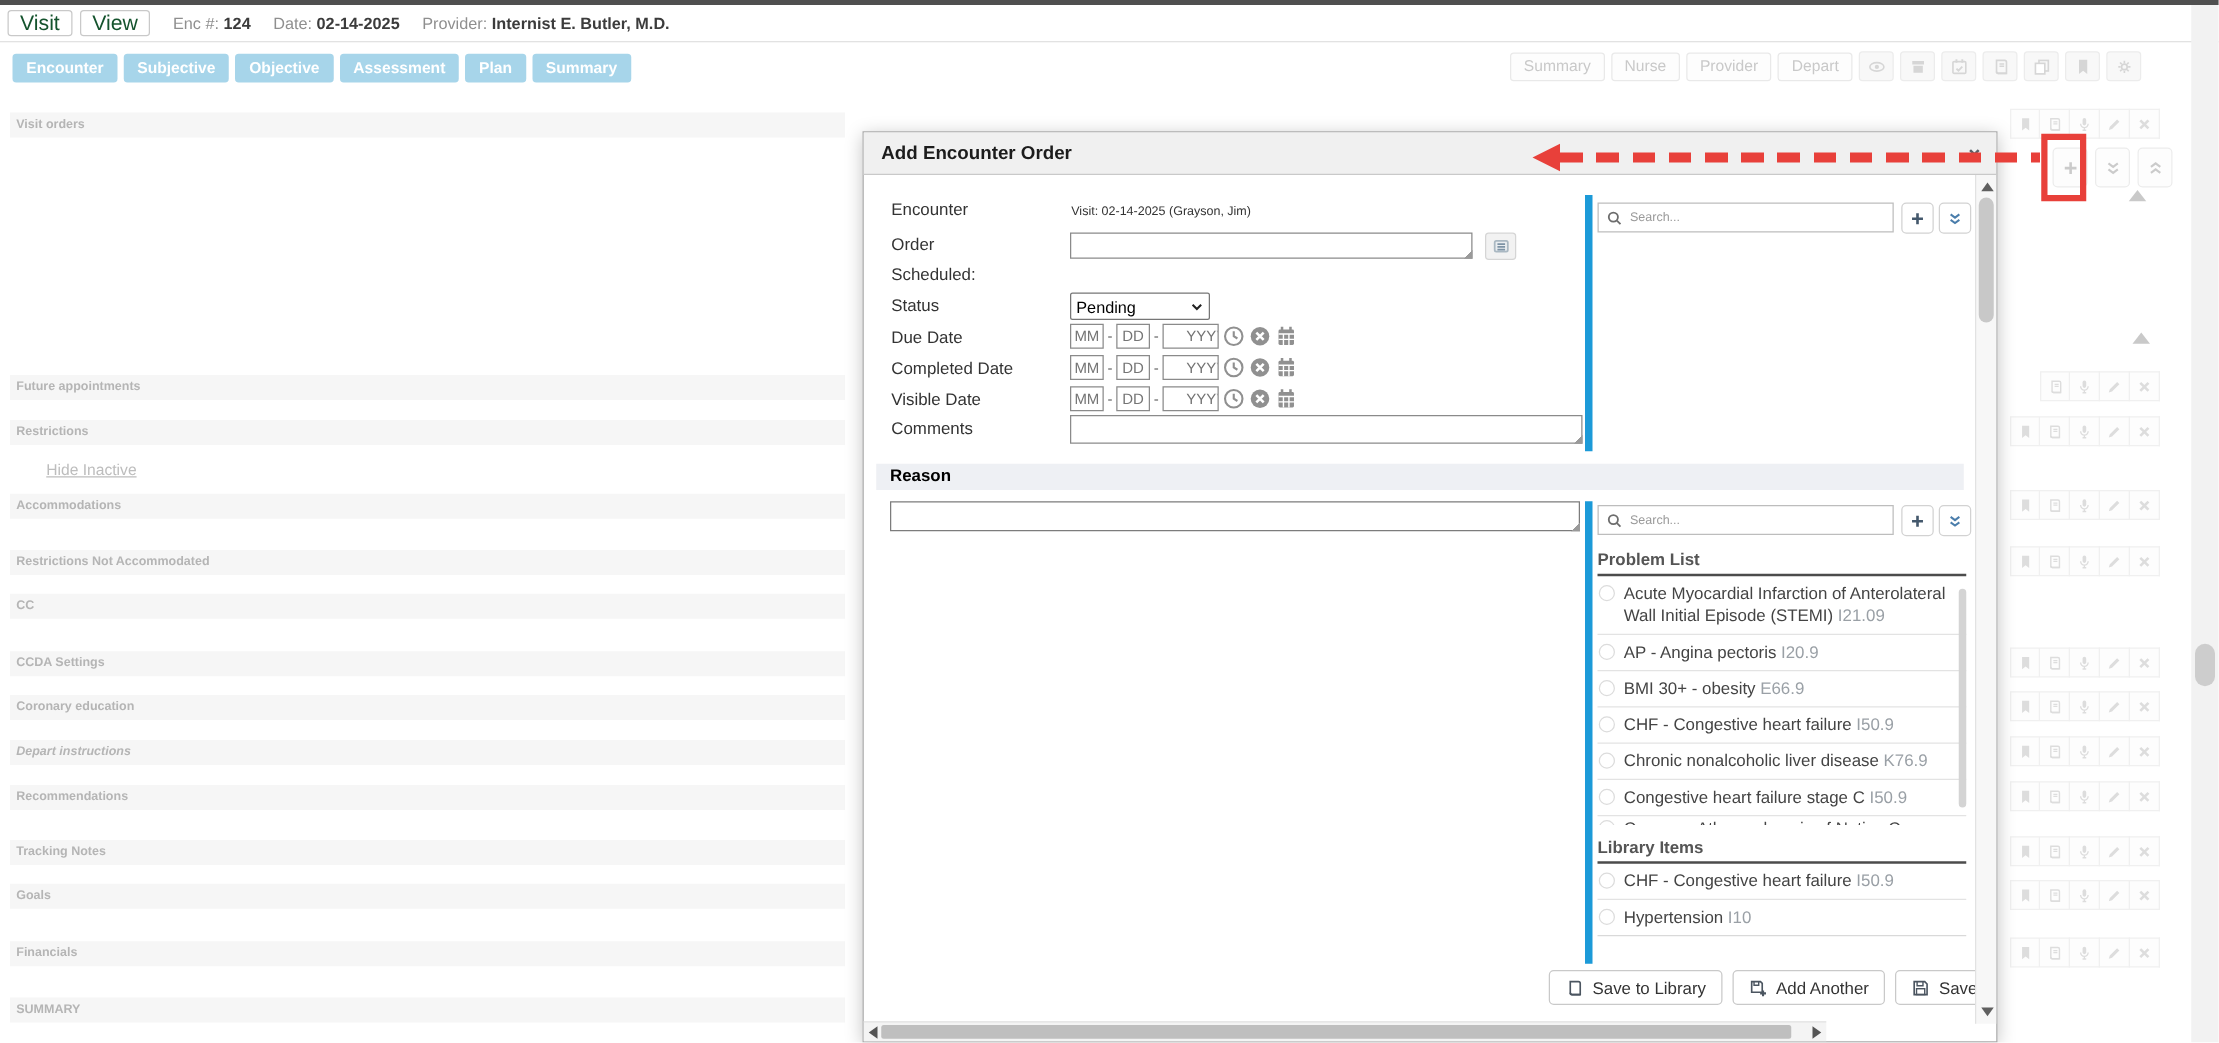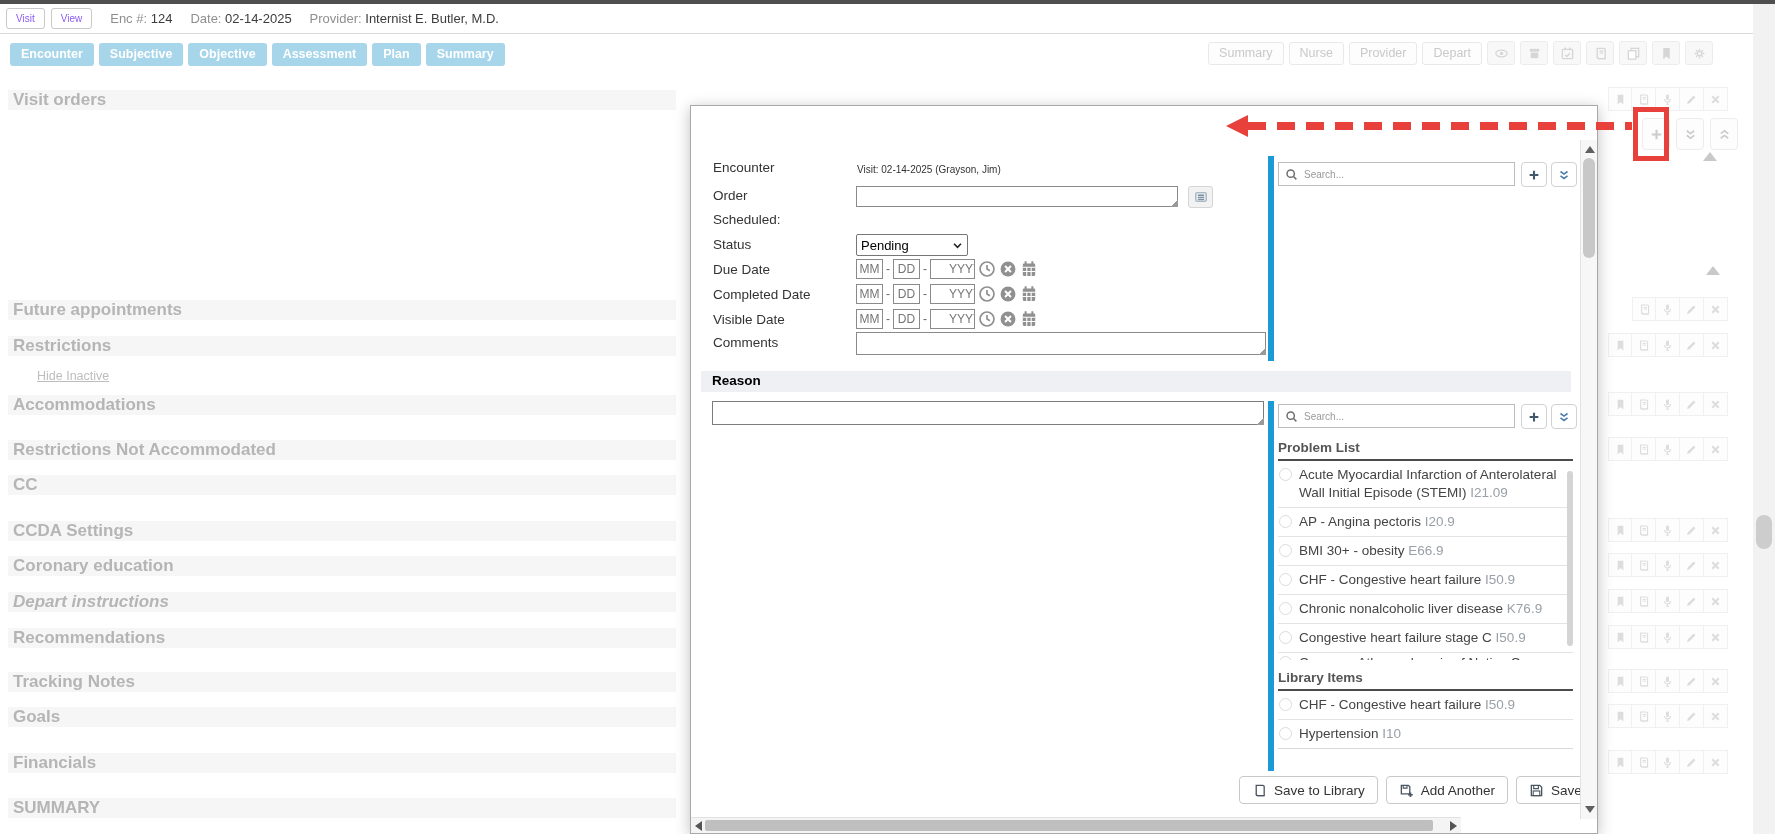--- a/index.html
+++ b/index.html
@@ -5,38 +5,38 @@
   * { margin:0; padding:0; box-sizing:border-box; }
   html,body { width:1775px; height:834px; overflow:hidden; background:#fff;
               font-family:"Liberation Sans", sans-serif; }
   #stage { position:relative; width:1775px; height:834px; background:#fff; }
 
   
   #top-strip { position:absolute; left:0; top:0; width:1775px; height:4px; background:#4f4f4f; }
   #topbar { position:absolute; left:0; top:4px; width:1775px; height:30px; background:#fff;
             border-bottom:1px solid #d9d9d9; display:flex; align-items:center; }
   .ghost-btn { height:21px; padding:0 9px; margin-left:6px; background:#fff; border:1px solid #c9c9c9;
-               border-radius:3px; color:#8b5cf6; font-size:10px; line-height:19px; cursor:pointer; }
+               border-radius:3px; color:#14532d; font-size:17px; line-height:19px; cursor:pointer; }
   .info { font-size:13px; color:#8f8f8f; margin-left:18px; }
-  .info b { color:#3c3c3c; font-weight:400; }
+  .info b { color:#3c3c3c; font-weight:700; }
 
   #tabrow { position:absolute; left:0; top:34px; width:1775px; height:52px; background:#fff; }
   #tabs { position:absolute; left:10px; top:9px; display:flex; gap:5px; }
   .tab { height:23px; padding:0 11px; background:#a7d5ea; border:none; border-radius:3px;
          color:#fff; font-weight:700; font-size:12.5px; line-height:23px; cursor:pointer; }
   #tabrow-right { position:absolute; right:62px; top:7px; display:flex; gap:5px; align-items:center; }
   .stage-btn { height:23px; padding:0 10px; background:#fdfdfd; border:1px solid #e9e9e9; border-radius:3px;
                color:#c9c9c9; font-size:12.5px; cursor:pointer; }
   .tool-btn { width:28px; height:24px; background:#f8f8f8; border:1px solid #ececec; border-radius:3px;
               color:#d6d6d6; display:flex; align-items:center; justify-content:center; cursor:pointer; }
   .tool-btn svg { width:15px; height:15px; }
 
   
   .section-bar { position:absolute; left:8px; width:668px; height:20px; background:#f6f6f6;
-                 color:#b5b5b5; font-weight:700; font-size:17px; line-height:20px; padding-left:5px; }
+                 color:#b5b5b5; font-weight:700; font-size:10px; line-height:20px; padding-left:5px; }
   #hide-inactive { position:absolute; left:37px; font-size:12.5px; color:#bdbdbd;
                    text-decoration:underline; cursor:pointer; }
   .row-icons { position:absolute; display:flex; }
   .cell { width:24px; height:24px; border:1px solid #f0f0f0; border-left:none; background:#fdfdfd;
           color:#ddd; display:flex; align-items:center; justify-content:center; cursor:pointer; }
   .cell:first-child { border-left:1px solid #f0f0f0; }
   .cell svg { width:13px; height:13px; }
 
   #plus-row { position:absolute; left:1642px; top:118px; display:flex; gap:6px; }
   .plus-row-btn { width:28px; height:32px; background:#fdfdfd; border:1px solid #ececec; border-radius:4px;
@@ -611,20 +611,28 @@
       </div>
   </div>
   <div class="bg-tri-up" style="left:1703px; top:152px;"></div>
   <div class="bg-tri-up" style="left:1706px; top:266px;"></div>
 
   <div id="page-scrollbar">
     <div id="page-scroll-thumb"></div>
   </div>
 
   <div id="modal">
+    <div id="modal-header">
+      <div id="modal-title">Add Encounter Order</div>
+      <div id="modal-close">
+        <svg viewBox="0 0 16 16" fill="none" stroke="currentColor" stroke-width="3">
+            <path d="M3 3l10 10M13 3L3 13"></path>
+          </svg>
+      </div>
+    </div>
 
     <div class="flabel" style="top:54px">Encounter</div>
     <div class="flabel" style="top:82px">Order</div>
     <div class="flabel" style="top:106px">Scheduled:</div>
     <div class="flabel" style="top:131px">Status</div>
     <div class="flabel" style="top:156px">Due Date</div>
     <div class="flabel" style="top:181px">Completed Date</div>
     <div class="flabel" style="top:206px">Visible Date</div>
     <div class="flabel" style="top:229px">Comments</div>
 

